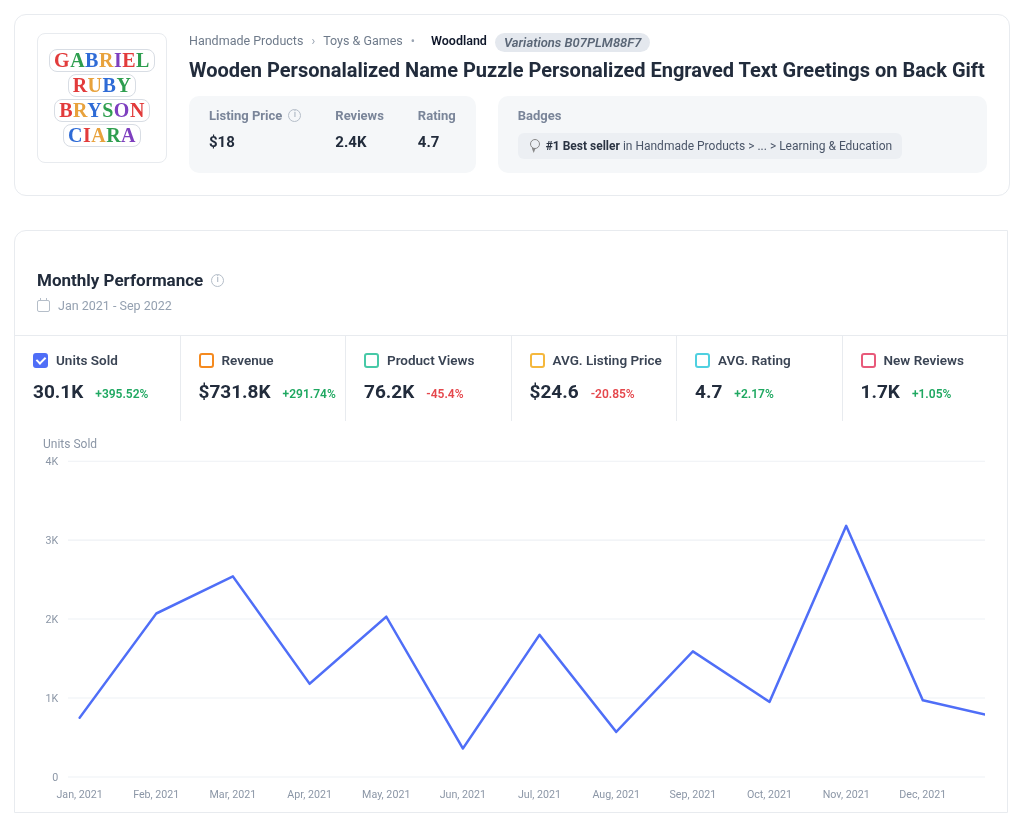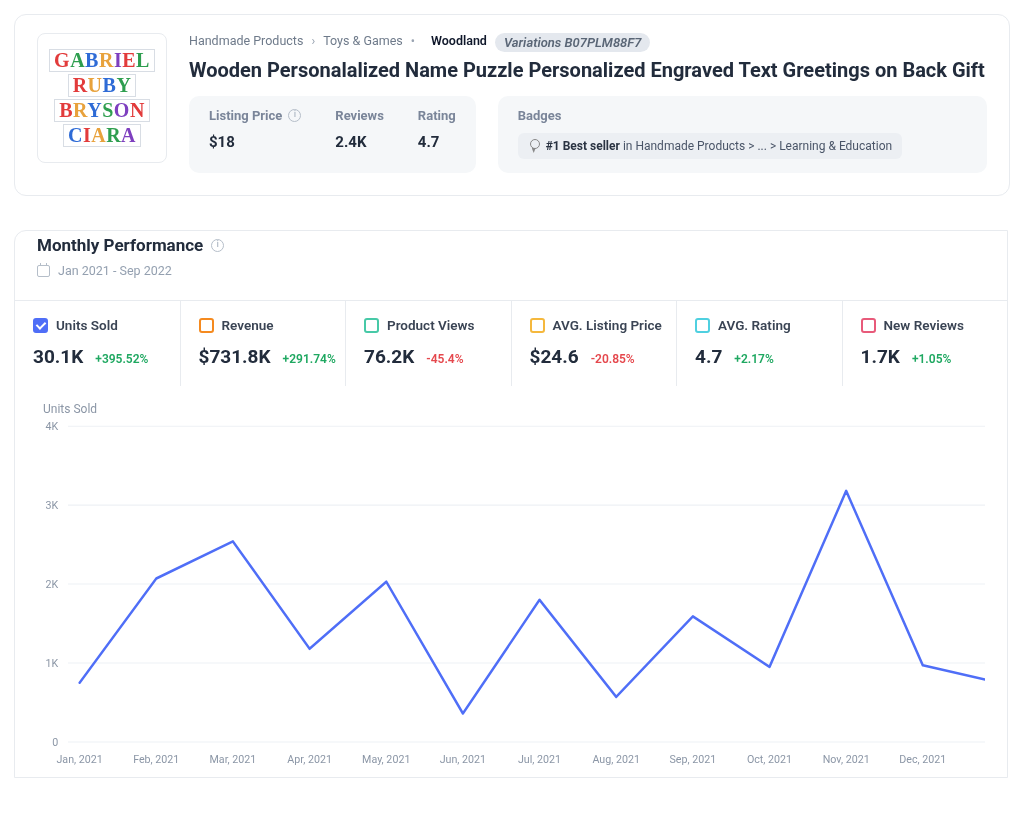--- a/index.html
+++ b/index.html
@@ -27,21 +27,21 @@
     display: flex; flex-direction: column;
     align-items: center; justify-content: center;
     gap: 2px;
     padding: 4px;
     background: #fff;
   }
   .name-block {
     display:inline-block;
     background:#fff;
     border:1px solid #d8dde4;
-    border-radius:0;
+    border-radius:8px;
     padding:0 4px 1px 4px;
     line-height:1;
   }
   .name-block span {
     font-family: Georgia, "Times New Roman", serif;
     font-weight: 700;
     font-size: 20px;
     letter-spacing: 0.5px;
   }
   .product-main { flex: 1; min-width: 0; }
@@ -103,21 +103,21 @@
     width:4px; height:5px; background:#888;
     clip-path:polygon(0 0,100% 0,50% 100%);
   }
   .badge-chip b { font-weight:700; color:#2a3342; }
 
   
   .perf-panel {
     border: 1px solid #e8ebef;
     border-top-left-radius:12px;
     margin: 34px 16px 0 14px;
-    padding-top: 4px;
+    padding-top: 39px;
     overflow:hidden;
   }
   .perf-header { padding: 0 22px 8px 22px; }
   .perf-title {
     font-size:17px; font-weight:700; color:#222c3c;
     display:flex; align-items:center; gap:8px;
   }
   .perf-range {
     margin-top:8px; font-size:12.5px; color:#94a0b0;
     display:flex; align-items:center; gap:8px;

